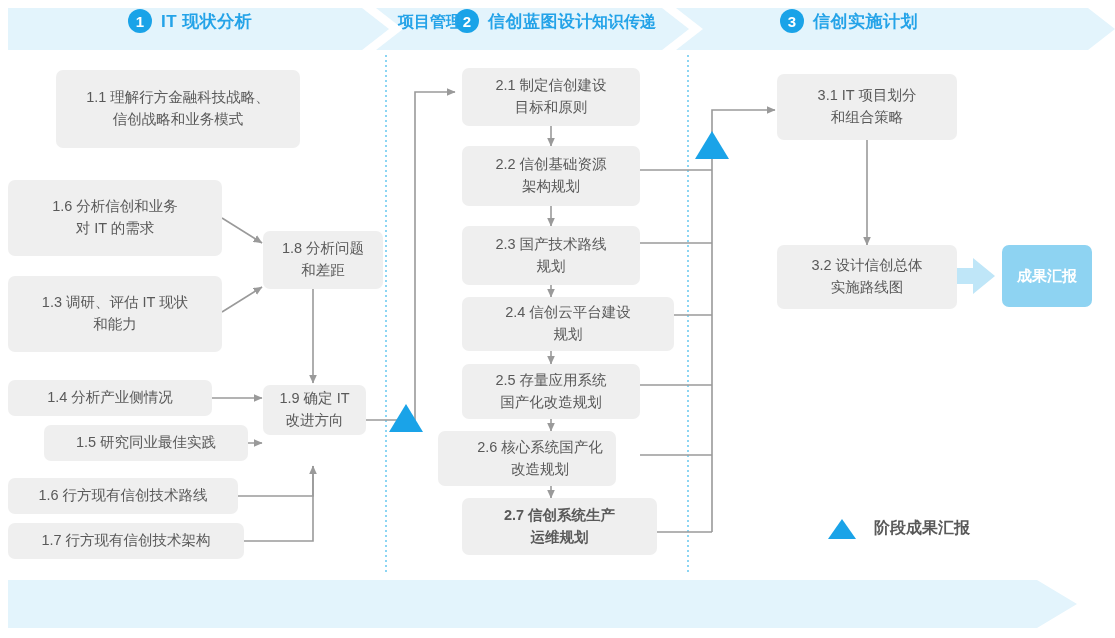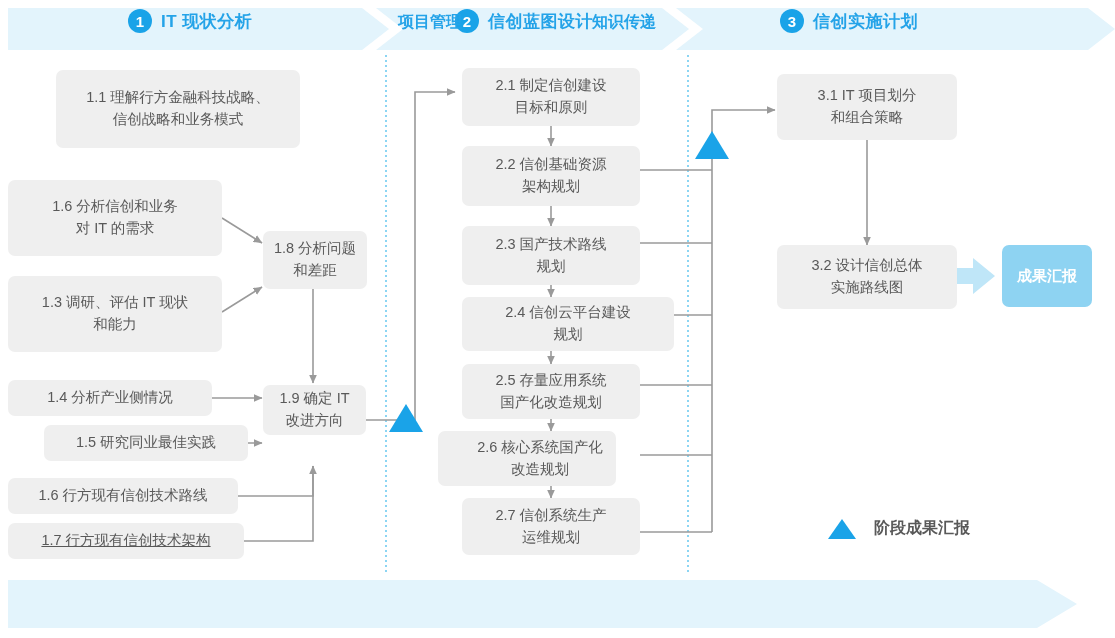--- a/index.html
+++ b/index.html
@@ -156,26 +156,26 @@
   <div class="node" style="left:8px;top:425px;width:204px;height:36px;margin-left:36px;">
     <div>
         <span>1.5 研究同业最佳实践</span>
       </div>
   </div>
   <div class="node" style="left:8px;top:478px;width:230px;height:36px;">
     <div>
         <span>1.6 行方现有信创技术路线</span>
       </div>
   </div>
-  <div class="node" style="left:8px;top:523px;width:236px;height:36px;text-decoration:underline;">
+  <div class="node" style="left:8px;top:523px;width:236px;height:36px;">
     <div>
         <span>1.7 行方现有信创技术架构</span>
       </div>
   </div>
-  <div class="node" style="left:263px;top:231px;width:104px;height:58px;">
+  <div class="node" style="left:263px;top:231px;width:120px;height:58px;">
     <div>
         <span>1.8 分析问题</span>
         <span>和差距</span>
       </div>
   </div>
   <div class="node" style="left:263px;top:385px;width:103px;height:50px;">
     <div>
         <span>1.9 确定 IT</span>
         <span>改进方向</span>
       </div>
@@ -210,21 +210,21 @@
         <span>2.5 存量应用系统</span>
         <span>国产化改造规划</span>
       </div>
   </div>
   <div class="node" style="left:438px;top:431px;width:178px;height:55px;padding-left:32px;">
     <div>
         <span>2.6 核心系统国产化</span>
         <span>改造规划</span>
       </div>
   </div>
-  <div class="node" style="left:462px;top:498px;width:178px;height:57px;">
+  <div class="node" style="left:462px;top:498px;width:195px;height:57px;font-weight:bold;">
     <div>
         <span>2.7 信创系统生产</span>
         <span>运维规划</span>
       </div>
   </div>
 
   <div class="node" style="left:777px;top:74px;width:180px;height:66px;">
     <div>
         <span>3.1 IT 项目划分</span>
         <span>和组合策略</span>

